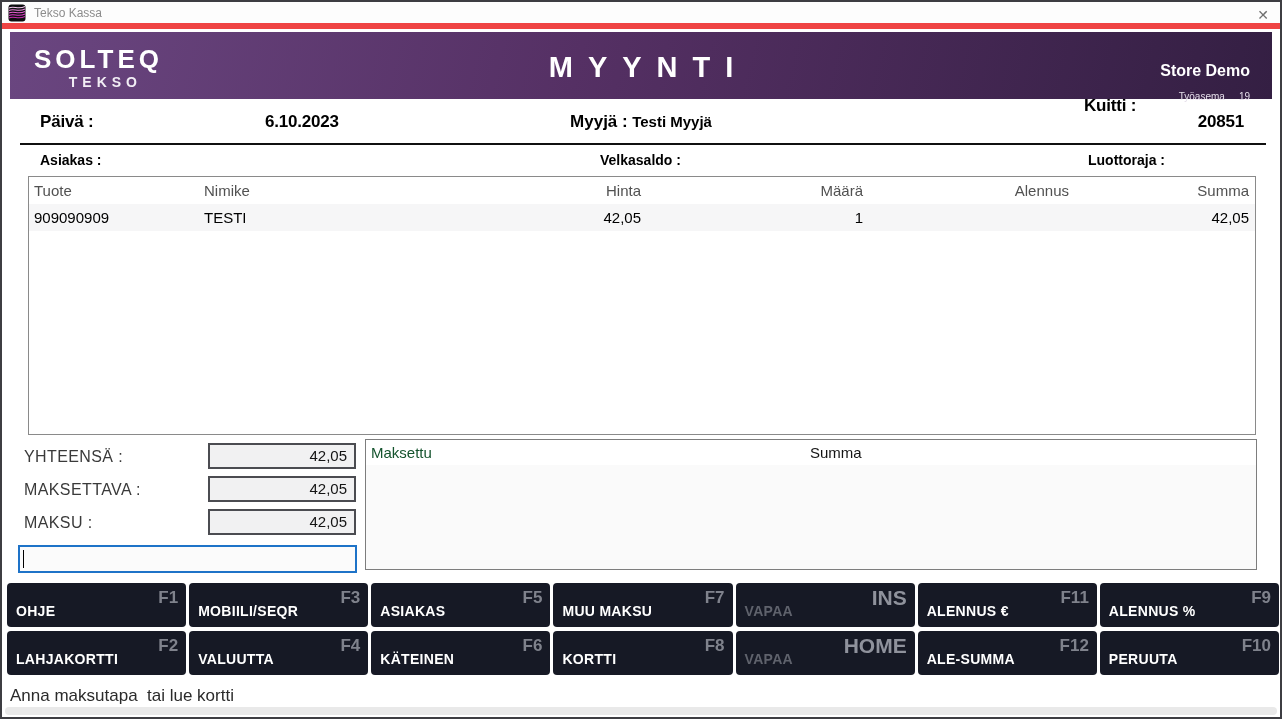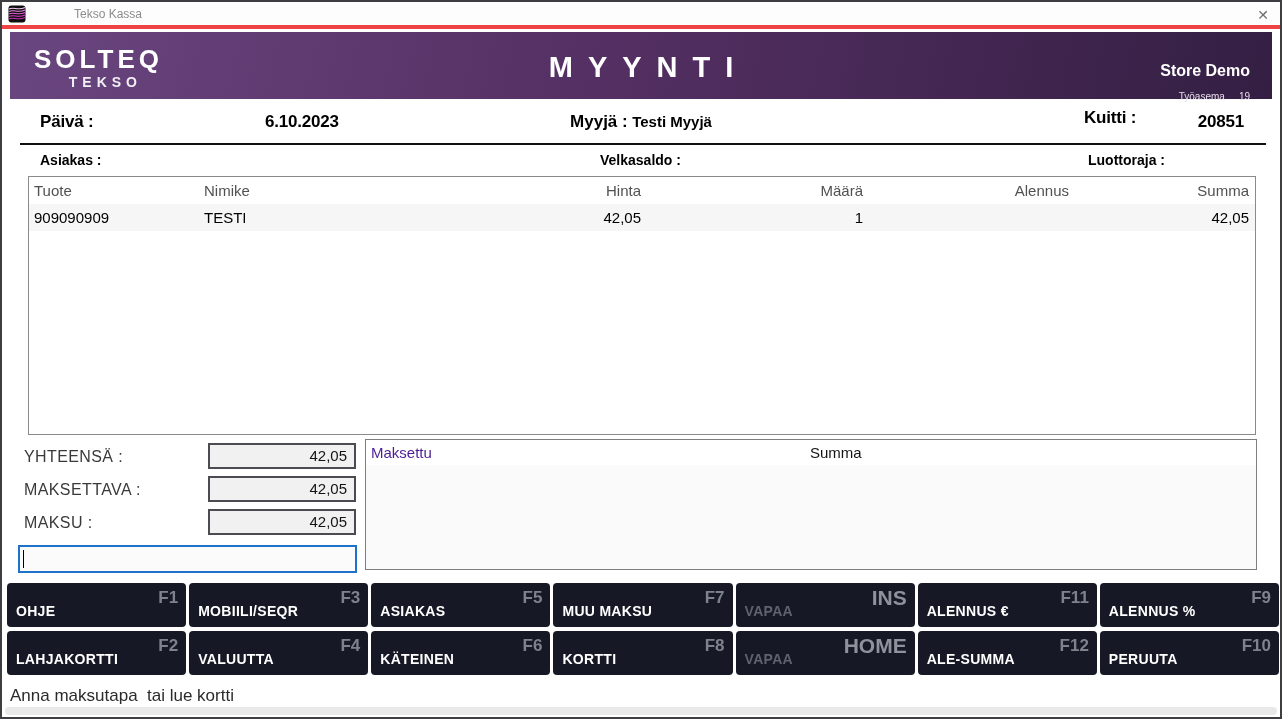--- a/index.html
+++ b/index.html
@@ -3,22 +3,22 @@
 <meta charset="utf-8">
 <style>
   html,body { margin:0; padding:0; background:#cfcfcf; font-family:"Liberation Sans", sans-serif; }
   .window {
     position:relative; width:1282px; height:719px; box-sizing:border-box;
     background:#ffffff; border:2px solid #3d3d42; overflow:hidden;
   }
   
   .titlebar {
     position:absolute; left:0; top:0; right:0; height:27px;
-    background:#fdfdfd; border-bottom:4px solid #ef4444;
-    display:flex; align-items:center; padding-left:6px; box-sizing:border-box;gap:40px;
+    background:#fdfdfd; border-bottom:6px solid #ef4444;
+    display:flex; align-items:center; padding-left:6px; box-sizing:border-box;
   }
   .titlebar .app-icon { width:18px; height:18px; margin-right:8px; flex:0 0 auto; }
   .titlebar .app-title { font-size:12px; color:#8c8c8c; }
   .close-btn {
     position:absolute; right:7px; top:3px; width:20px; height:20px;
     color:#6f6f6f; font-size:14px; line-height:20px; text-align:center; cursor:default;
   }
   
   .header {
     position:absolute; left:8px; right:8px; top:30px; height:67px;
@@ -71,21 +71,21 @@
     font-family:"Liberation Sans", sans-serif; outline:none;
   }
   .caret { position:absolute; left:21px; top:548px; width:1px; height:18px; background:#000; animation:blink 1s steps(1) infinite; }
   @keyframes blink { 50% { opacity:0; } }
   
   .payments {
     position:absolute; left:363px; top:437px; width:892px; height:131px;
     border:1px solid #7d7d7d; box-sizing:border-box; background:#fff;
   }
   .payments .p-head { position:relative; height:25px; background:#fff; }
-  .payments .p-head .ph0 { position:absolute; left:5px;  top:4px; font-size:15px; color:#4c1d95; }
+  .payments .p-head .ph0 { position:absolute; left:5px;  top:4px; font-size:15px; color:#14532d; }
   .payments .p-head .ph1 { position:absolute; left:444px; top:4px; font-size:15px; color:#141414; }
   .payments .p-body { position:absolute; left:0; right:0; top:25px; bottom:0; background:#fafafa; }
   
   .fkeys {
     position:absolute; left:5px; top:581px; width:1272px;
     display:grid; grid-template-columns:repeat(7, 1fr); grid-auto-rows:44px; gap:4px 3px;
   }
   .fkey { position:relative; background:#161925; border-radius:4px; cursor:default; }
   .fkey-label { position:absolute; left:9px; bottom:8px; color:#ffffff; font-weight:bold; font-size:14px; letter-spacing:0.3px; }
   .fkey-key   { position:absolute; right:8px; top:5px; color:#7f828c; font-weight:bold; font-size:17px; }
@@ -126,21 +126,21 @@
       </div>
     </div>
   </div>
 
   <span class="info-label-lg" style="left:38px;  top:110px;">Päivä :</span>
   <span class="info-label-lg" style="left:263px; top:110px;">6.10.2023</span>
   <div class="info-center">
     <span class="lab">Myyjä :</span>
     <span class="val">Testi Myyjä</span>
   </div>
-  <span class="info-label-lg" style="left:1082px; top:106px;">Kuitti :</span>
+  <span class="info-label-lg" style="left:1082px; top:94px;">Kuitti :</span>
   <span class="info-label-lg" style="right:36px;  top:110px;">20851</span>
 
   <div class="rule"></div>
 
   <span class="info-label-sm" style="left:38px;">Asiakas :</span>
   <span class="info-label-sm" style="left:598px;">Velkasaldo :</span>
   <span class="info-label-sm" style="left:1086px;">Luottoraja :</span>
 
   <div class="items-box">
     <table>

